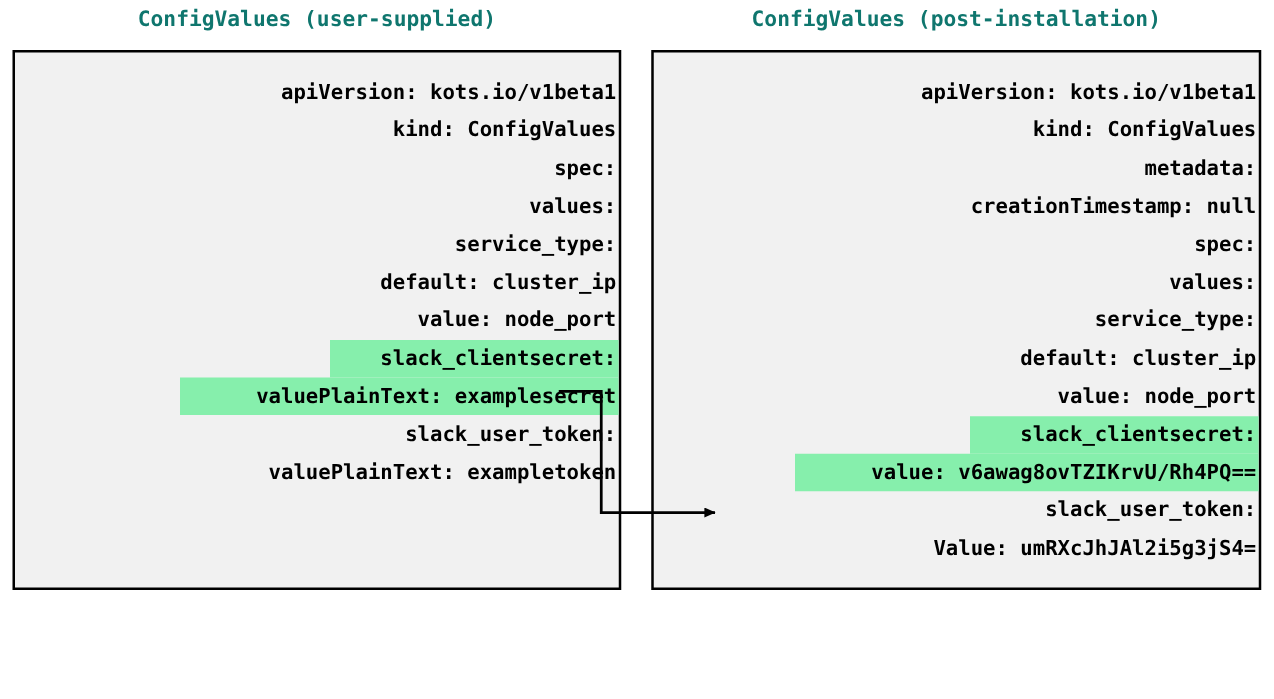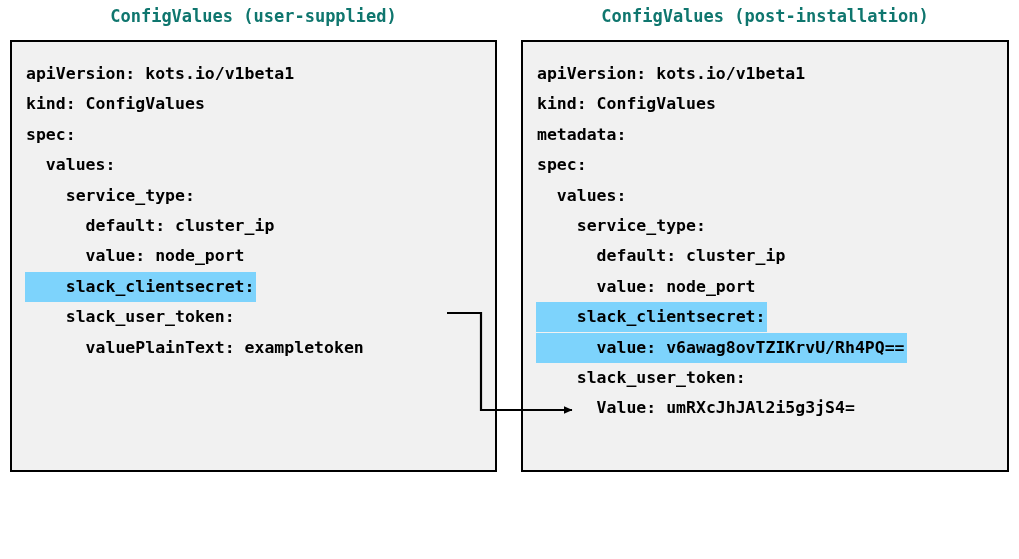--- a/index.html
+++ b/index.html
@@ -30,20 +30,21 @@
   #title-right { left: 521px; width: 488px; }
 
   .yaml-box {
     position: absolute;
     top: 40px;
     height: 432px;
     box-sizing: border-box;
     background: #f1f1f1;
     border: 2px solid #000000;
     overflow: hidden;
+    text-align: right;
   }
   #box-left  { left: 10px;  width: 487px; }
   #box-right { left: 521px; width: 488px; }
 
   .yaml-lines {
     position: absolute;
     left: 0; top: 0; right: 0; bottom: 0;
     padding: 17px 0 0 0;
   }
   .yaml-line {
@@ -56,21 +57,21 @@
     white-space: pre;
     padding-left: 13px;
   }
   .yaml-line > span.txt {
     display: inline-block;
     white-space: pre;
     padding: 2px 2px 2px 1px;
     line-height: 26px;
   }
   .yaml-line.hl > span.txt {
-    background: #7dd3fc;
+    background: #86efac;
   }
 
   
   #connector {
     position: absolute;
     left: 0; top: 0;
     width: 1019px;
     height: 559px;
     pointer-events: none;
   }
@@ -85,30 +86,32 @@
 <div id="box-left" class="yaml-box">
   <div class="yaml-lines">
       <div class="yaml-line"><span class="txt">apiVersion: kots.io/v1beta1</span></div>
       <div class="yaml-line"><span class="txt">kind: ConfigValues</span></div>
       <div class="yaml-line"><span class="txt">spec:</span></div>
       <div class="yaml-line"><span class="txt">  values:</span></div>
       <div class="yaml-line"><span class="txt">    service_type:</span></div>
       <div class="yaml-line"><span class="txt">      default: cluster_ip</span></div>
       <div class="yaml-line"><span class="txt">      value: node_port</span></div>
       <div class="yaml-line hl"><span class="txt">    slack_clientsecret:</span></div>
+      <div class="yaml-line hl"><span class="txt">      valuePlainText: examplesecret</span></div>
       <div class="yaml-line"><span class="txt">    slack_user_token:</span></div>
       <div class="yaml-line"><span class="txt">      valuePlainText: exampletoken</span></div>
     </div>
 </div>
 
 <div id="box-right" class="yaml-box">
   <div class="yaml-lines">
       <div class="yaml-line"><span class="txt">apiVersion: kots.io/v1beta1</span></div>
       <div class="yaml-line"><span class="txt">kind: ConfigValues</span></div>
       <div class="yaml-line"><span class="txt">metadata:</span></div>
+      <div class="yaml-line"><span class="txt">  creationTimestamp: null</span></div>
       <div class="yaml-line"><span class="txt">spec:</span></div>
       <div class="yaml-line"><span class="txt">  values:</span></div>
       <div class="yaml-line"><span class="txt">    service_type:</span></div>
       <div class="yaml-line"><span class="txt">      default: cluster_ip</span></div>
       <div class="yaml-line"><span class="txt">      value: node_port</span></div>
       <div class="yaml-line hl"><span class="txt">    slack_clientsecret:</span></div>
       <div class="yaml-line hl"><span class="txt">      value: v6awag8ovTZIKrvU/Rh4PQ==</span></div>
       <div class="yaml-line"><span class="txt">    slack_user_token:</span></div>
       <div class="yaml-line"><span class="txt">      Value: umRXcJhJAl2i5g3jS4=</span></div>
     </div>

